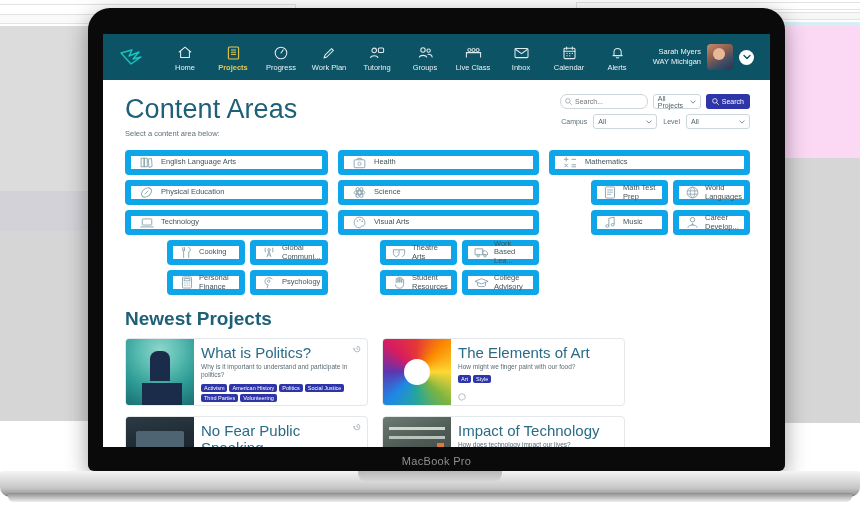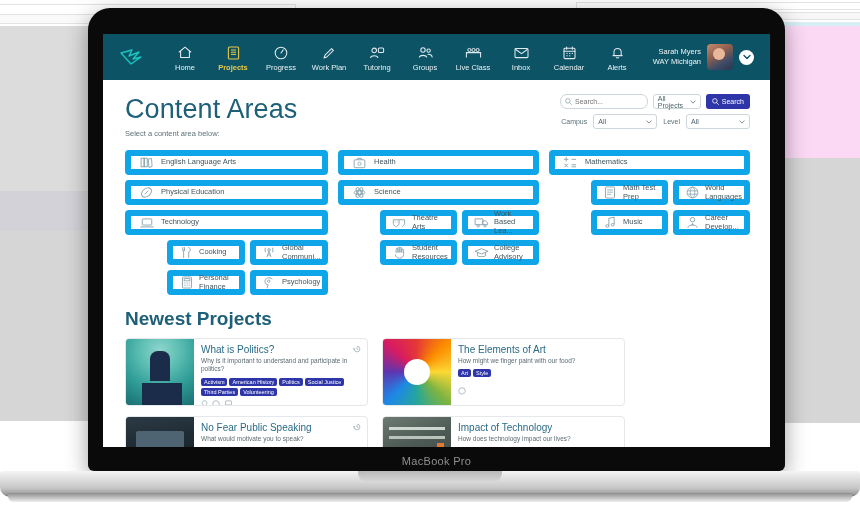--- a/index.html
+++ b/index.html
@@ -136,21 +136,21 @@
   .ticon { width:15px; flex:0 0 15px; display:flex; align-items:center; justify-content:center; color:#8aa4ae; }
 
   .title2 { font-size:19px; color:#1f6079; margin:13px 0 8px 0; }
   .cards { display:flex; flex-wrap:wrap; gap:10px 14px; }
   .card {
     width:243px; height:68px; border:1px solid #e4e8ea; border-radius:4px;
     background:#fff; display:flex; overflow:hidden; cursor:pointer;
   }
   .thumb { width:68px; flex:0 0 68px; }
   .cbody { flex:1; padding:5px 6px 0 7px; position:relative; min-width:0; }
-  .ctitle { font-size:10px; color:#2a6b86; }
+  .ctitle { font-size:15px; color:#2a6b86; }
   .cdesc { font-size:6.5px; color:#5b6b72; margin-top:2px; line-height:1.3; }
   .tags { display:flex; flex-wrap:wrap; gap:2px; margin-top:4px; }
   .tag {
     background:#2d35a8; color:#fff; font-size:5.5px; border-radius:2px;
     padding:1px 3px; white-space:nowrap;
   }
   .cfoot { display:flex; gap:4px; margin-top:4px; color:#9fb0b8; }
   .hist { position:absolute; right:6px; top:6px; color:#9fb0b8; }
 
   .thumb-politics {
@@ -495,20 +495,31 @@
             <span class="ticon">
               <svg width="13" height="13" viewBox="0 0 14 14">
                   <circle cx="7" cy="7" r="1.8" fill="none" stroke="#8aa4ae" stroke-width="1"></circle>
                   <ellipse cx="7" cy="7" rx="5.8" ry="2.4" fill="none" stroke="#8aa4ae" stroke-width="1"></ellipse>
                   <ellipse cx="7" cy="7" rx="5.8" ry="2.4" transform="rotate(60 7 7)" fill="none" stroke="#8aa4ae" stroke-width="1"></ellipse>
                   <ellipse cx="7" cy="7" rx="5.8" ry="2.4" transform="rotate(120 7 7)" fill="none" stroke="#8aa4ae" stroke-width="1"></ellipse>
                 </svg>
             </span>
             <span class="tlabel">Science</span>
           </div>
+          <div class="tile">
+            <span class="ticon">
+              <svg width="13" height="13" viewBox="0 0 14 14">
+                  <path d="M7 1.2 A5.8 5.8 0 107 12.8 C8.4 12.8 8.2 11.4 9 11 C10 10.6 12.8 11.6 12.8 7 A5.8 5.8 0 007 1.2 Z" fill="none" stroke="#8aa4ae" stroke-width="1"></path>
+                  <circle cx="4.6" cy="5.4" r=".85" fill="#8aa4ae"></circle>
+                  <circle cx="7.4" cy="4" r=".85" fill="#8aa4ae"></circle>
+                  <circle cx="10" cy="5.8" r=".85" fill="#8aa4ae"></circle>
+                </svg>
+            </span>
+            <span class="tlabel">Visual Arts</span>
+          </div>
           <div class="pair">
             <div class="tile">
               <span class="ticon">
                 <svg width="14" height="12" viewBox="0 0 15 13">
                     <path d="M1.4 3 H7.6 V7 C7.6 9.4 4.5 10.6 4.5 10.6 C4.5 10.6 1.4 9.4 1.4 7 Z" fill="none" stroke="#8aa4ae" stroke-width="1"></path>
                     <path d="M7.6 3 H13.6 V7 c0 2.4-3 3.6-3 3.6" fill="none" stroke="#8aa4ae" stroke-width="1"></path>
                     <circle cx="3.4" cy="5.4" r=".5" fill="#8aa4ae"></circle>
                     <circle cx="5.8" cy="5.4" r=".5" fill="#8aa4ae"></circle>
                   </svg>
               </span>

